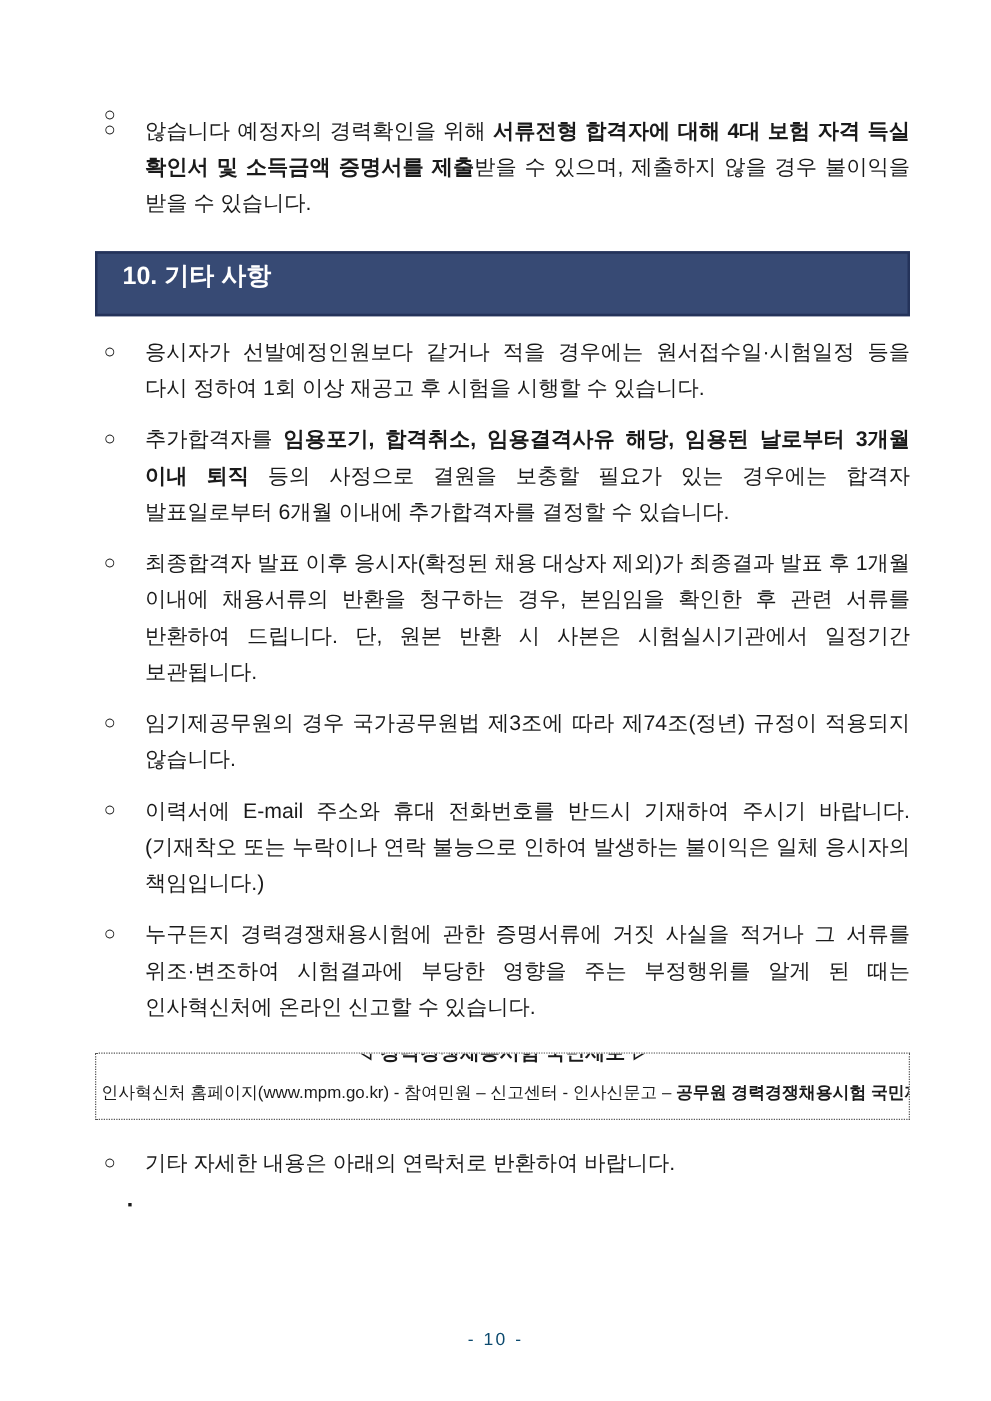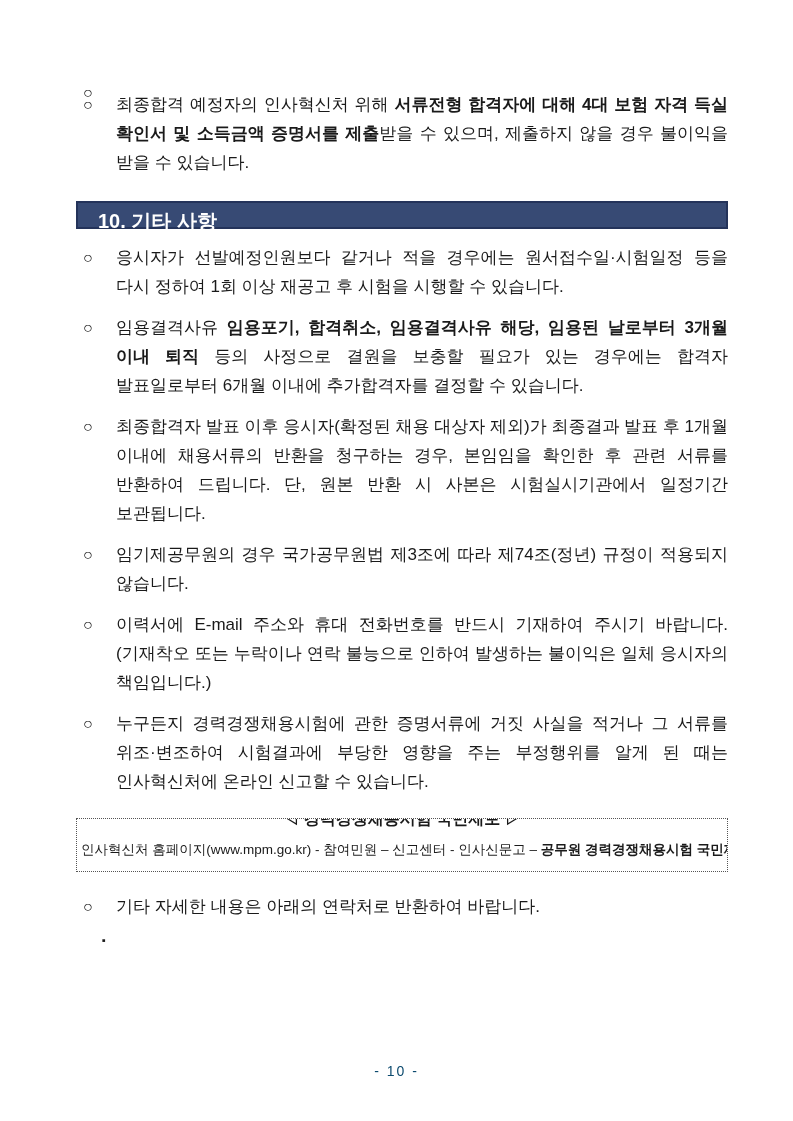--- a/index.html
+++ b/index.html
@@ -31,21 +31,21 @@
     position: absolute;
     left: 7px;
     top: 0;
     font-size: 16px;
     line-height: 29px;
     color: #1a1a1a;
   }
   strong { font-weight: bold; }
   .section-heading {
     margin: 24px 0 14px 0;
-    height: 28px;
+    height: 52px;
     box-sizing: border-box;
     background: #374a74;
     border: 2px solid #24335a;
     color: #ffffff;
     font-size: 20px;
     font-weight: bold;
     line-height: 36px;
     padding-left: 20px;
   }
   .report-box {
@@ -107,33 +107,33 @@
 <div class="page">
   <div class="content">
 
     <div class="bullet">
       <span class="marker">○</span>
       <strong></strong><span></span>
     </div>
 
     <div class="bullet">
       <span class="marker">○</span>
-      <span>최종합격 예정자의 인사혁신처 위해 </span><strong>서류전형 합격자에 대해 4대 보험 자격 득실 확인서 및 소득금액 증명서를 제출</strong><span>받을 수 있으며, 제출하지 않을 경우 불이익을 받을 수 있습니다.</span>
+      <span>않습니다 예정자의 경력확인을 위해 </span><strong>서류전형 합격자에 대해 4대 보험 자격 득실 확인서 및 소득금액 증명서를 제출</strong><span>받을 수 있으며, 제출하지 않을 경우 불이익을 받을 수 있습니다.</span>
     </div>
 
     <div class="section-heading">10. 기타 사항</div>
 
     <div class="bullet">
       <span class="marker">○</span>
       <span>응시자가 선발예정인원보다 같거나 적을 경우에는 원서접수일·시험일정 등을 다시 정하여 1회 이상 재공고 후 시험을 시행할 수 있습니다.</span><strong></strong><span></span>
     </div>
 
     <div class="bullet">
       <span class="marker">○</span>
-      <span>임용결격사유 </span><strong>임용포기, 합격취소, 임용결격사유 해당, 임용된 날로부터 3개월 이내 퇴직</strong><span> 등의 사정으로 결원을 보충할 필요가 있는 경우에는 합격자 발표일로부터 6개월 이내에 추가합격자를 결정할 수 있습니다.</span>
+      <span>추가합격자를 </span><strong>임용포기, 합격취소, 임용결격사유 해당, 임용된 날로부터 3개월 이내 퇴직</strong><span> 등의 사정으로 결원을 보충할 필요가 있는 경우에는 합격자 발표일로부터 6개월 이내에 추가합격자를 결정할 수 있습니다.</span>
     </div>
 
     <div class="bullet">
       <span class="marker">○</span>
       <span>최종합격자 발표 이후 응시자(확정된 채용 대상자 제외)가 최종결과 발표 후 1개월 이내에 채용서류의 반환을 청구하는 경우, 본임임을 확인한 후 관련 서류를 반환하여 드립니다. 단, 원본 반환 시 사본은 시험실시기관에서 일정기간 보관됩니다.</span><strong></strong><span></span>
     </div>
 
     <div class="bullet">
       <span class="marker">○</span>
       <span>임기제공무원의 경우 국가공무원법 제3조에 따라 제74조(정년) 규정이 적용되지 않습니다.</span><strong></strong><span></span>

